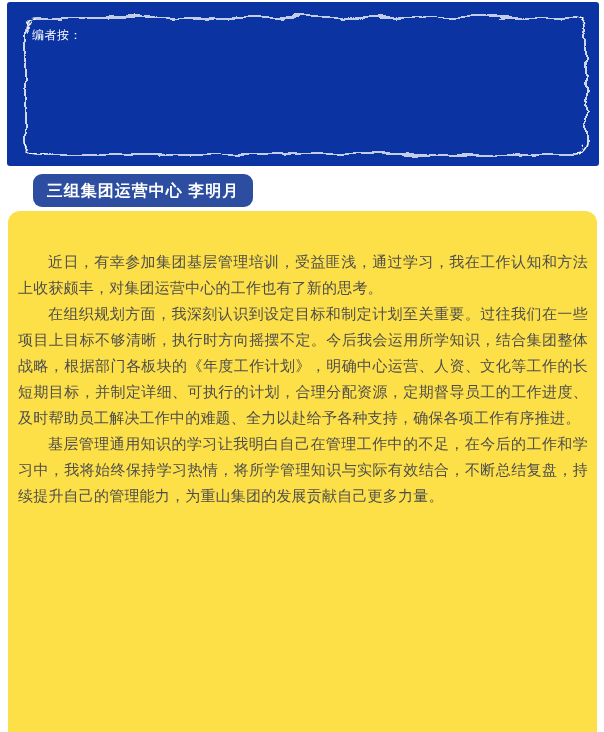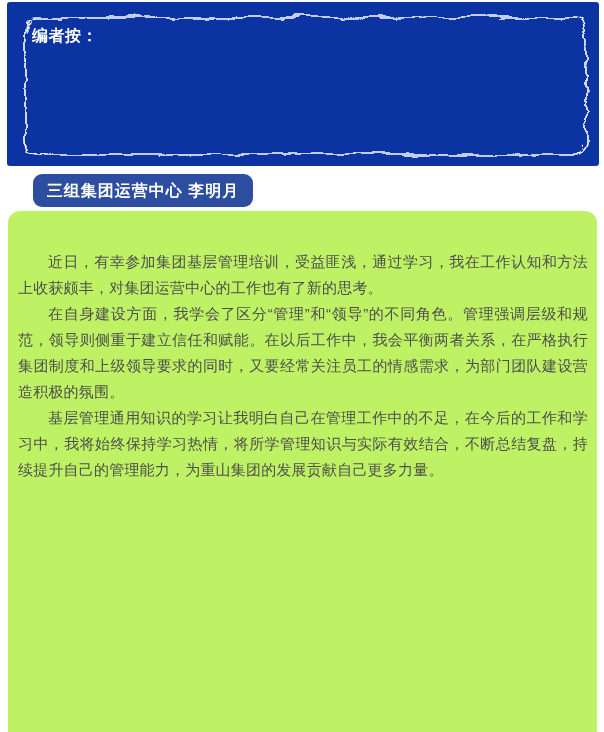--- a/index.html
+++ b/index.html
@@ -22,22 +22,22 @@
   .squiggle-border {
     position: absolute;
     left: 0; top: 0;
     width: 100%; height: 100%;
     pointer-events: none;
   }
   .editor-inner {
     position: absolute;
     left: 25px; top: 21px; right: 27px;
     color: #ffffff;
-    font-weight: bold;
-    font-size: 16px;
+    font-weight: normal;
+    font-size: 12px;
     line-height: 25px;
     letter-spacing: 0.5px;
     text-align: justify;
   }
   .editor-label { margin: 0; }
   .editor-body  { margin: 0; text-indent: 2em; }
 
   
   .author-badge {
     position: absolute;
@@ -51,21 +51,21 @@
     line-height: 33px;
     text-align: center;
     letter-spacing: 1px;
   }
 
   
   .article-card {
     position: absolute;
     left: 8px; top: 211px;
     width: 589px; height: 521px;
-    background: #bef264;
+    background: #fde047;
     border-radius: 12px 12px 0 0;
     box-sizing: border-box;
     padding: 38px 9px 0 10px;
   }
   .para {
     margin: 0;
     font-size: 15px;
     line-height: 26px;
     color: #4e4e4e;
     text-align: justify;
@@ -92,15 +92,15 @@
   </svg>
   <div class="editor-inner">
     <p class="editor-label">编者按：</p>
   </div>
 </div>
 
 <div class="author-badge">三组集团运营中心 李明月</div>
 
 <div class="article-card">
   <p class="para">近日，有幸参加集团基层管理培训，受益匪浅，通过学习，我在工作认知和方法上收获颇丰，对集团运营中心的工作也有了新的思考。</p>
-  <p class="para">在自身建设方面，我学会了区分“管理”和“领导”的不同角色。管理强调层级和规范，领导则侧重于建立信任和赋能。在以后工作中，我会平衡两者关系，在严格执行集团制度和上级领导要求的同时，又要经常关注员工的情感需求，为部门团队建设营造积极的氛围。</p>
+  <p class="para">在组织规划方面，我深刻认识到设定目标和制定计划至关重要。过往我们在一些项目上目标不够清晰，执行时方向摇摆不定。今后我会运用所学知识，结合集团整体战略，根据部门各板块的《年度工作计划》，明确中心运营、人资、文化等工作的长短期目标，并制定详细、可执行的计划，合理分配资源，定期督导员工的工作进度、及时帮助员工解决工作中的难题、全力以赴给予各种支持，确保各项工作有序推进。</p>
   <p class="para">基层管理通用知识的学习让我明白自己在管理工作中的不足，在今后的工作和学习中，我将始终保持学习热情，将所学管理知识与实际有效结合，不断总结复盘，持续提升自己的管理能力，为重山集团的发展贡献自己更多力量。</p>
 </div>
 
 </body></html>

